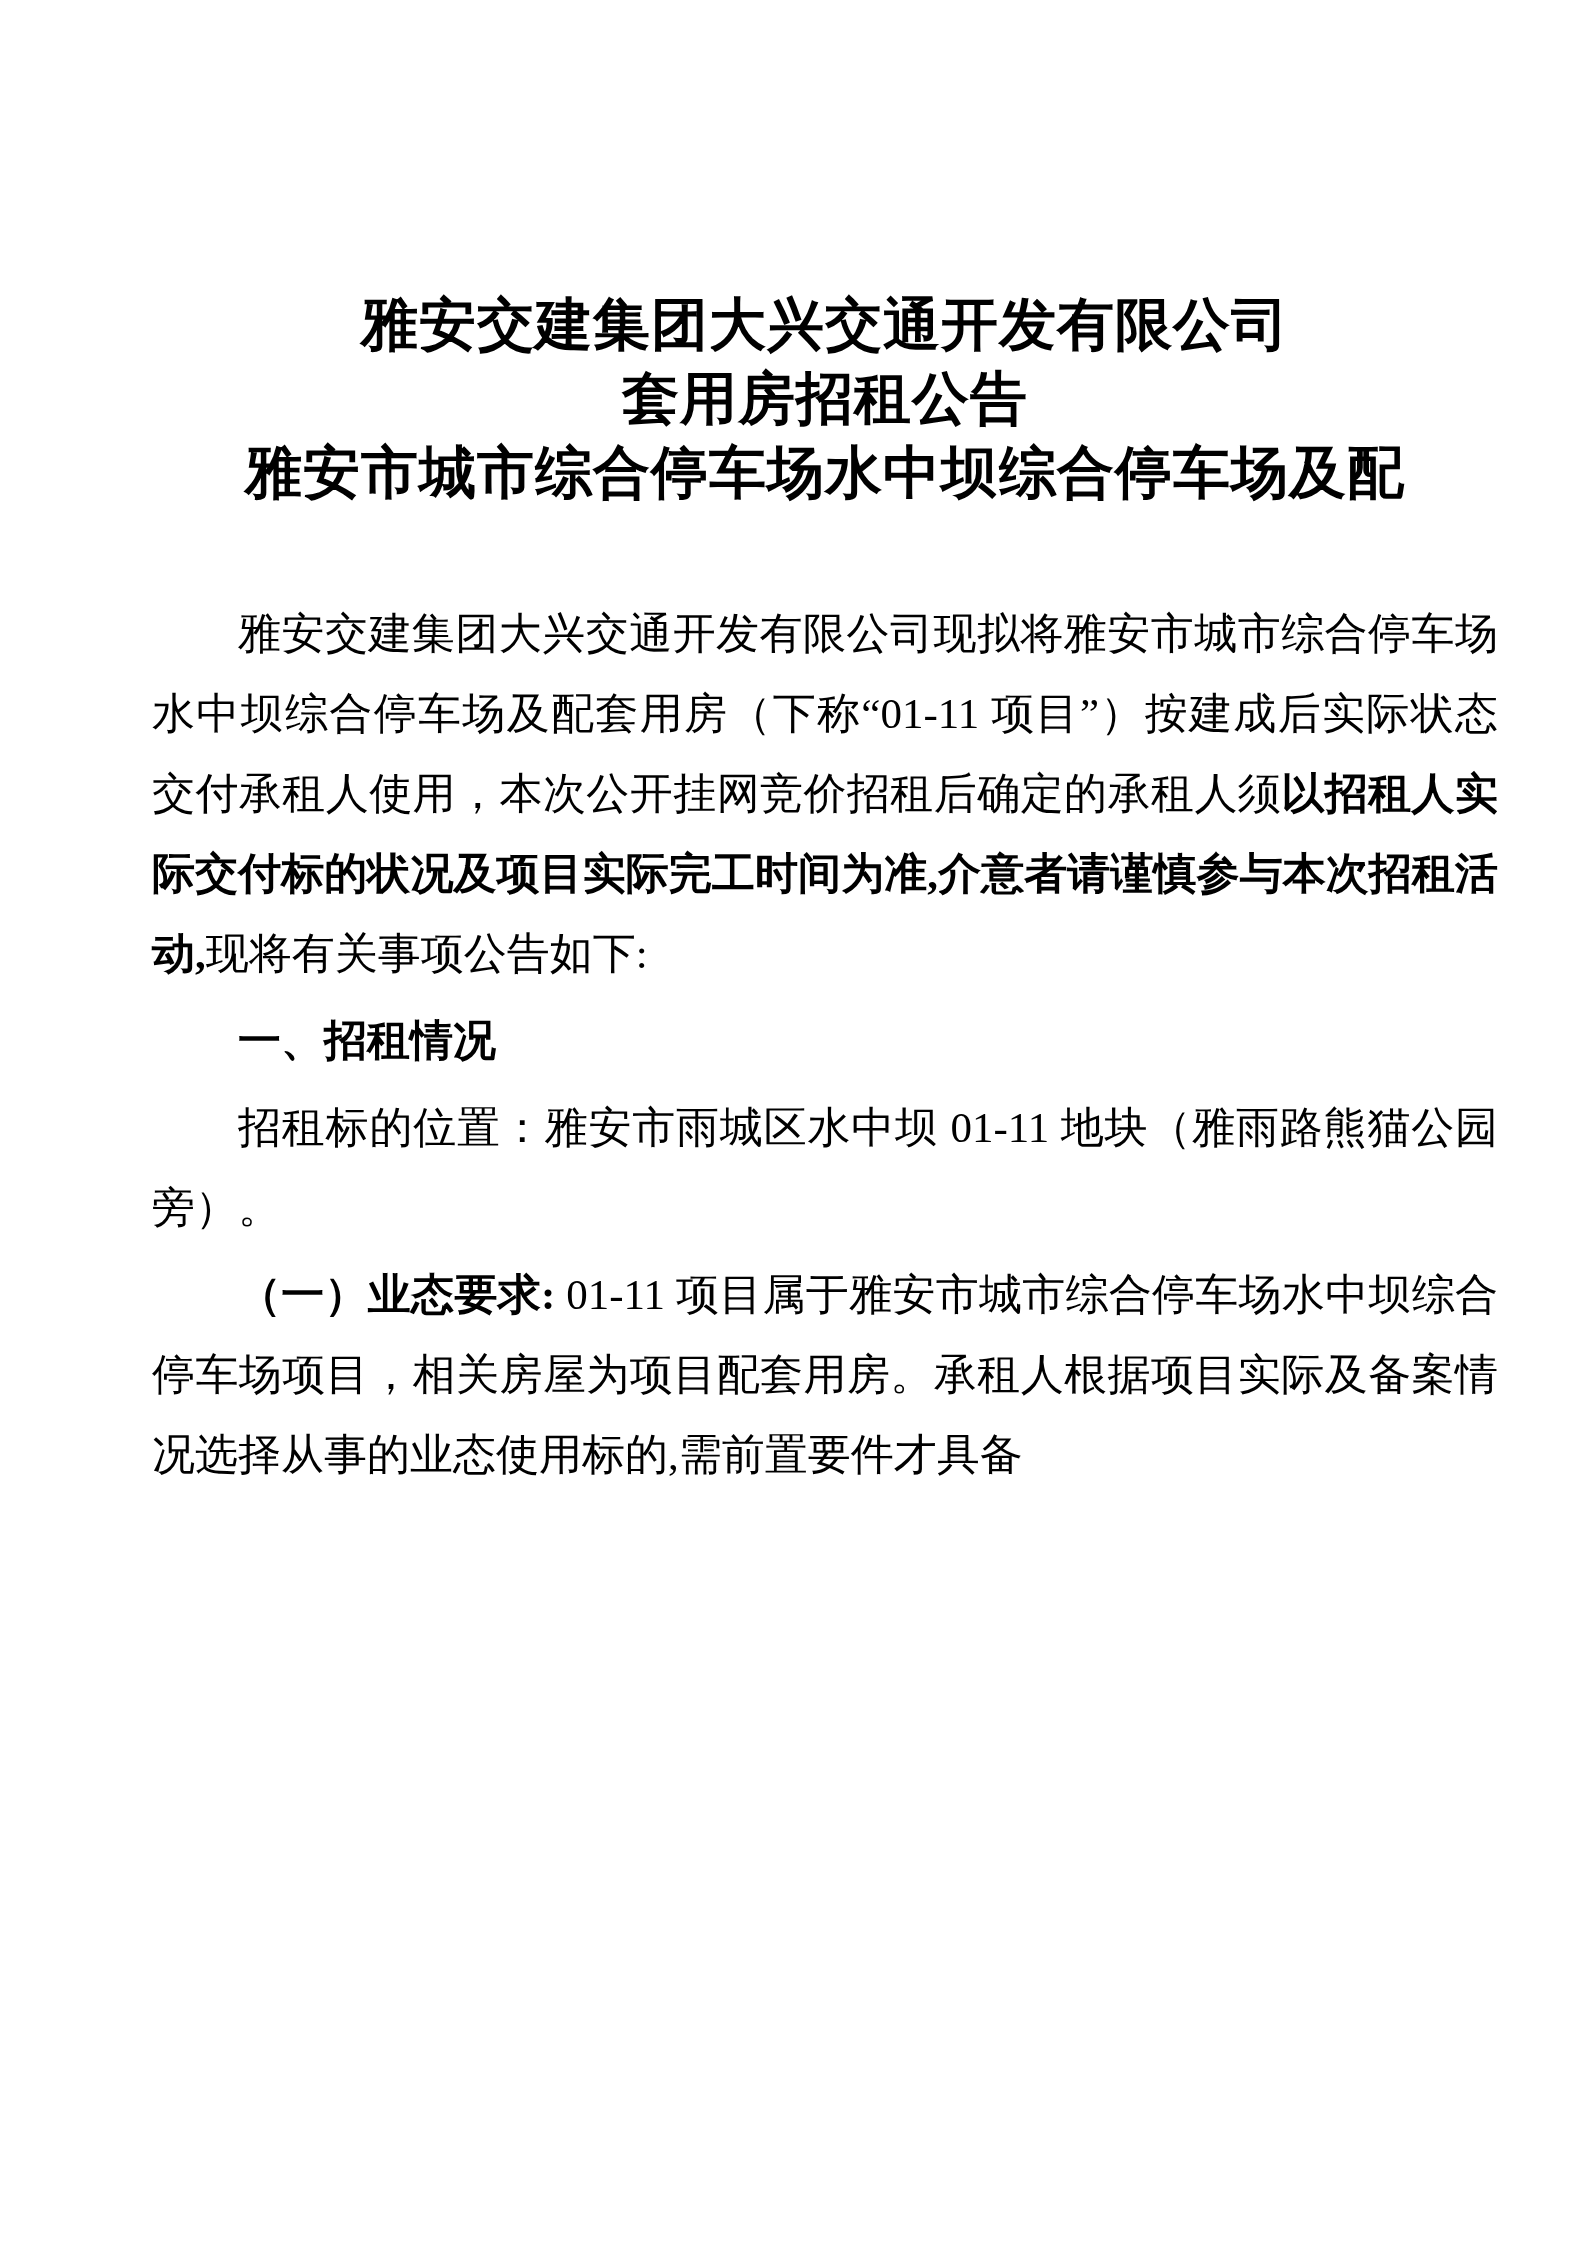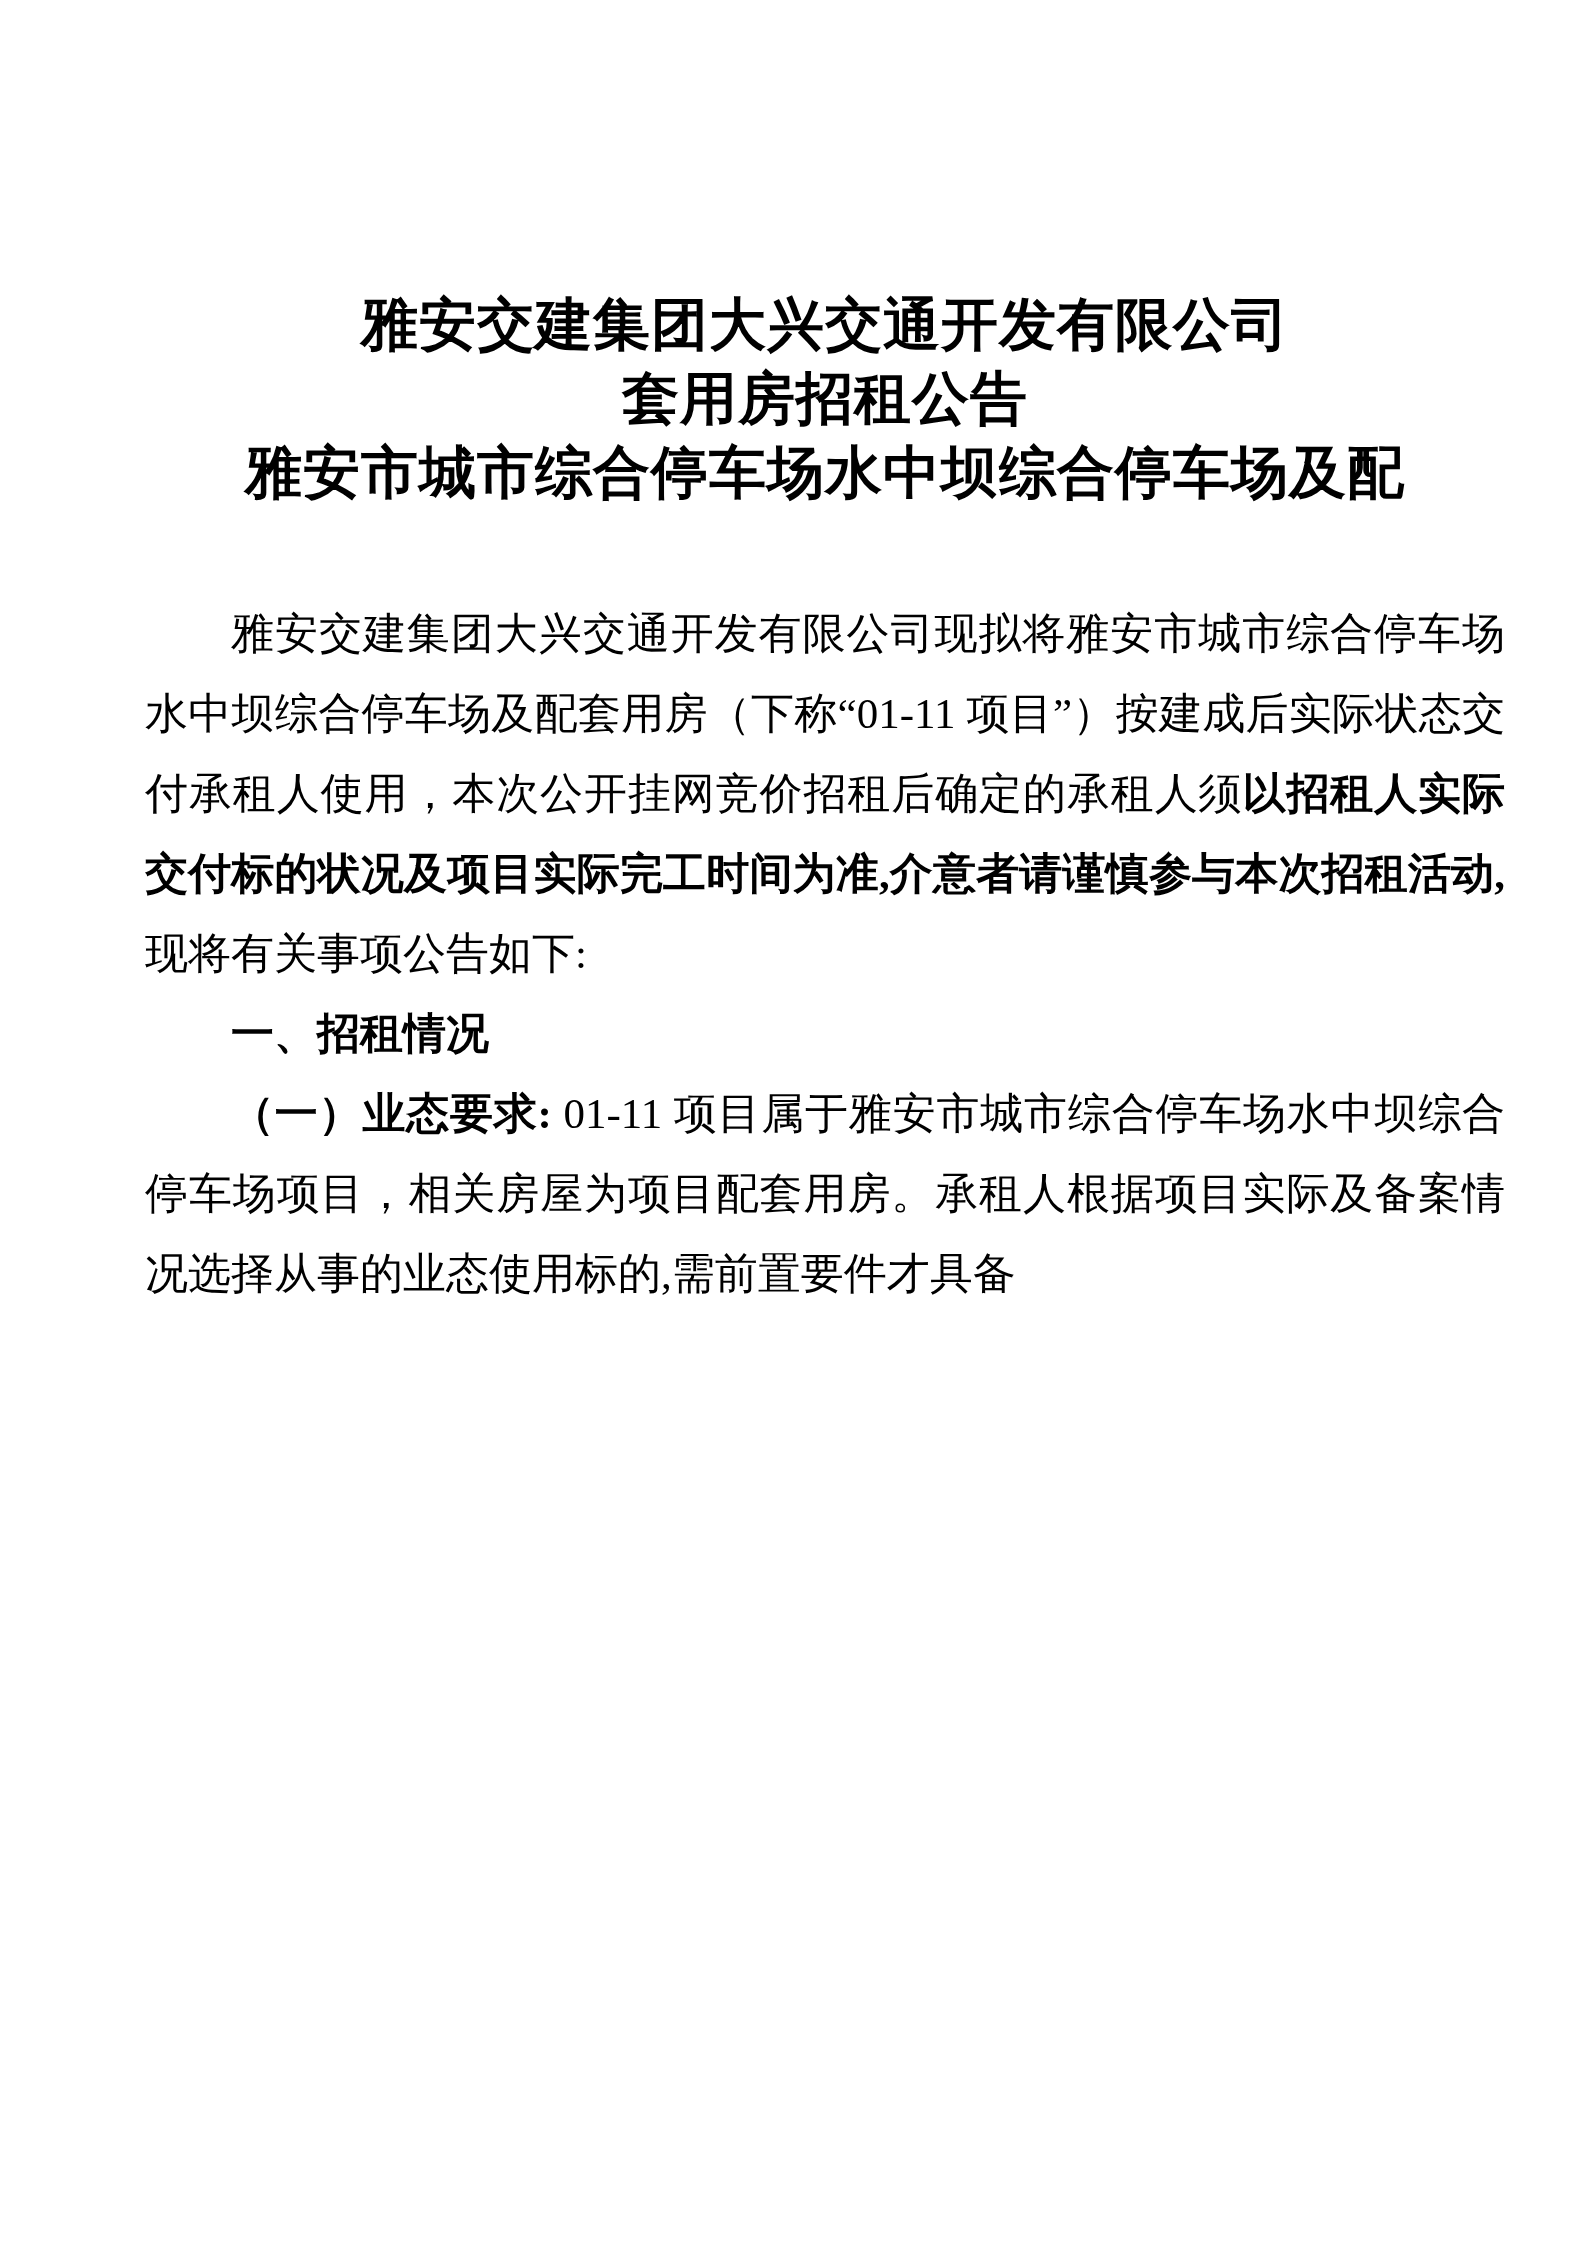--- a/index.html
+++ b/index.html
@@ -22,21 +22,21 @@
     line-height: 74px;
     letter-spacing: 1px;
   }
   .doc-body {
     margin-top: 84px;
     font-size: 43px;
     line-height: 80px;
     text-align: justify;
   }
   .para {
-    margin: 0;
+    margin: 7px;
     text-indent: 2em;
   }
   .para.heading {
     font-weight: 700;
     font-family: Liberation Serif, serif;
   }
   .run { font-weight: 400; }
   .run.bold { font-weight: 700; }
 </style>
 </head>
@@ -44,15 +44,16 @@
 
 <div class="page">
   <div class="doc-title">
     <div>雅安交建集团大兴交通开发有限公司</div>
     <div>套用房招租公告</div>
     <div>雅安市城市综合停车场水中坝综合停车场及配</div>
   </div>
   <div class="doc-body">
       <p class="para body"><span class="run">雅安交建集团大兴交通开发有限公司现拟将雅安市城市综合停车场水中坝综合停车场及配套用房（下称“01-11 项目”）按建成后实际状态交付承租人使用，本次公开挂网竞价招租后确定的承租人须</span><span class="run bold">以招租人实际交付标的状况及项目实际完工时间为准,介意者请谨慎参与本次招租活动,</span><span class="run">现将有关事项公告如下:</span></p>
       <p class="para heading"><span class="run bold">一、招租情况</span></p>
+      <p class="para body"><span class="run">招租标的位置：雅安市雨城区水中坝 01-11 地块（雅雨路熊猫公园旁）。</span></p>
       <p class="para body"><span class="run bold">（一）业态要求: </span><span class="run">01-11 项目属于雅安市城市综合停车场水中坝综合停车场项目，相关房屋为项目配套用房。承租人根据项目实际及备案情况选择从事的业态使用标的,需前置要件才具备</span></p>
     </div>
 </div>
 
 </body></html>

